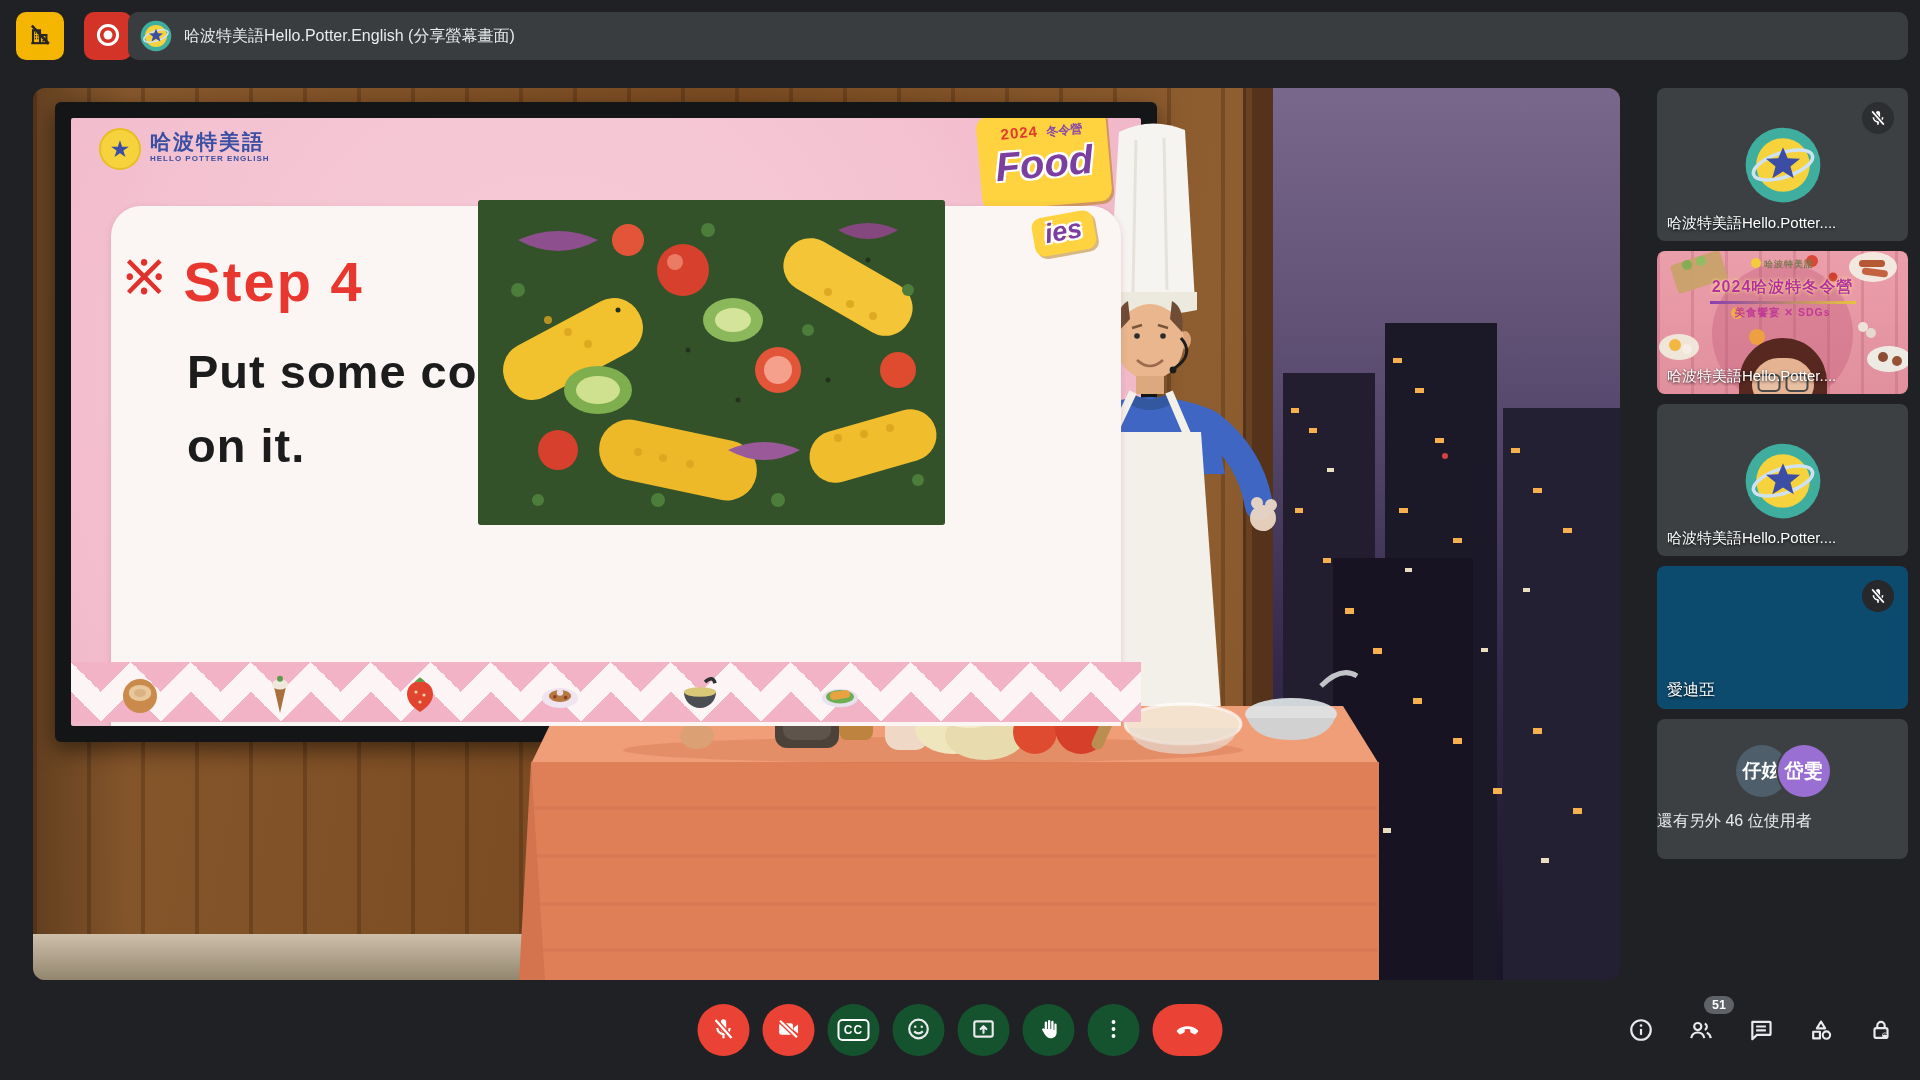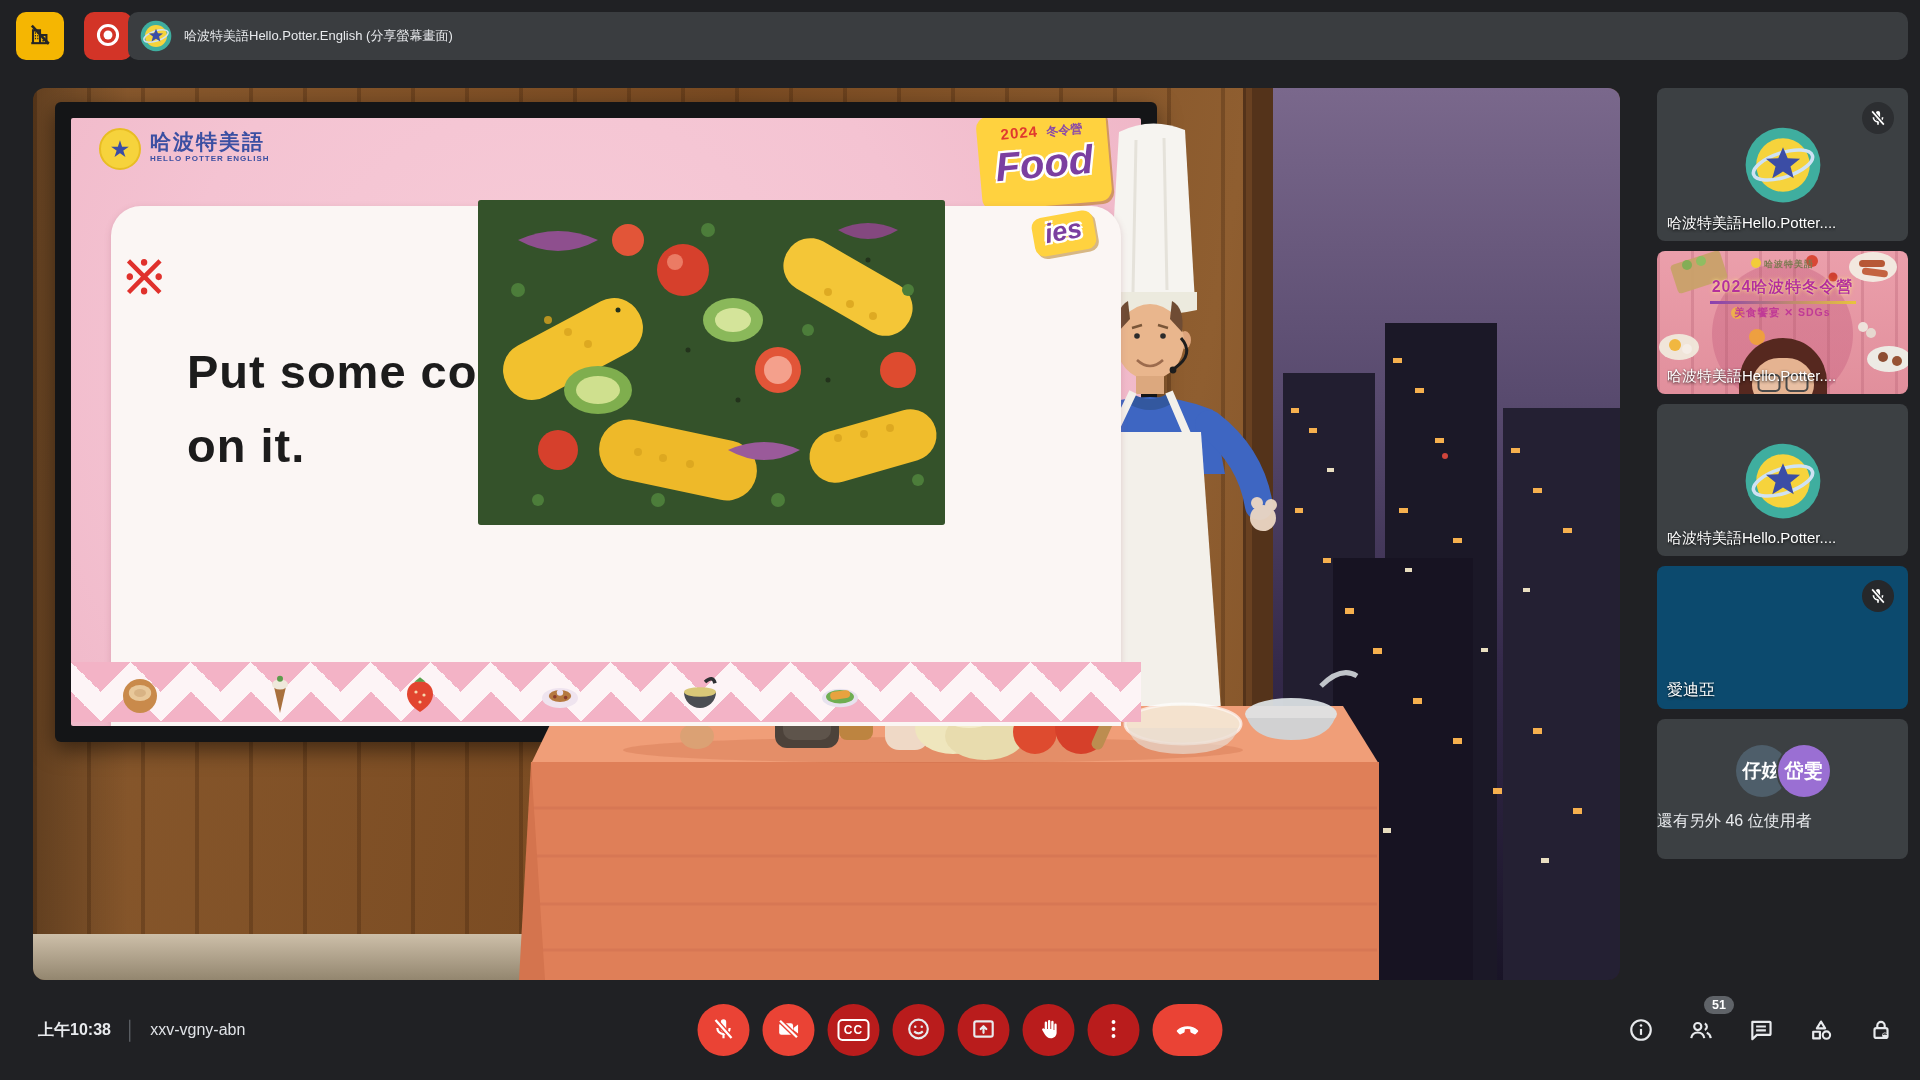--- a/index.html
+++ b/index.html
@@ -8,21 +8,21 @@
 
   
   .topbar{position:absolute;left:0;top:0;width:100%;height:72px;background:#202124;}
   .ext-btn{position:absolute;top:12px;width:48px;height:48px;border-radius:10px;border:none;
            display:flex;align-items:center;justify-content:center;cursor:pointer;padding:0;}
   .ext-yellow{left:16px;background:#f5b602;}
   .ext-red{left:84px;background:#d33427;}
   .share-chip{position:absolute;left:128px;right:12px;top:12px;height:48px;background:#3a3d40;
               border-radius:10px;display:flex;align-items:center;gap:12px;padding-left:12px;}
   .chip-avatar{width:32px;height:32px;flex:0 0 32px;}
-  .chip-label{font-size:13px;color:#e8eaed;white-space:nowrap;overflow:hidden;}
+  .chip-label{font-size:16px;color:#e8eaed;white-space:nowrap;overflow:hidden;}
 
   
   .video{position:absolute;left:33px;top:88px;width:1587px;height:892px;border-radius:12px;overflow:hidden;
     background:
       linear-gradient(90deg, rgba(0,0,0,.28), rgba(0,0,0,0) 6%, rgba(0,0,0,0) 93%, rgba(0,0,0,.25)),
       repeating-linear-gradient(90deg, rgba(56,28,8,.28) 0 4px, rgba(0,0,0,0) 4px 54px),
       linear-gradient(100deg,#8a5a2e 0%,#7a4b22 40%,#8f5e30 70%,#6b3f1c 100%);}
   .tv{position:absolute;left:22px;top:14px;width:1102px;height:640px;background:#141517;border-radius:6px;
       padding:16px;box-sizing:border-box;box-shadow:0 8px 22px rgba(0,0,0,.5);}
   .slide{position:relative;width:100%;height:100%;overflow:hidden;border-radius:2px;
@@ -96,21 +96,21 @@
   .da.purple{background:#9a6fd3;margin-left:-10px;box-shadow:0 0 0 2px #3c4043;}
   .overflow-label{position:absolute;left:0;right:0;top:92px;font-size:16px;color:#e8eaed;}
 
   
   .bottombar{position:absolute;left:0;top:980px;width:100%;height:100px;background:#202124;}
   .meet-meta{position:absolute;left:38px;top:0;height:100px;display:flex;align-items:center;gap:14px;}
   .meta-time{font-size:16px;color:#e8eaed;font-weight:bold;}
   .meta-sep{color:#5f6368;font-size:18px;}
   .meta-code{font-size:16px;color:#dfe2e6;}
   .controls{position:absolute;left:50%;top:50%;transform:translate(-50%,-50%);display:flex;gap:13px;align-items:center;}
-  .ctl{width:52px;height:52px;border-radius:50%;background:#b91c1c;border:none;display:flex;
+  .ctl{width:52px;height:52px;border-radius:50%;background:#14532d;border:none;display:flex;
        align-items:center;justify-content:center;cursor:pointer;padding:0;}
   .ctl.red{background:#ea4335;}
   .ctl.end{width:70px;border-radius:26px;}
   .ctl svg{width:26px;height:26px;}
   .cc-box{display:inline-block;border:2.5px solid #fff;border-radius:5px;font-size:12px;font-weight:bold;
       color:#fff;padding:2px 4px;letter-spacing:1px;}
   .panel-btns{position:absolute;right:26px;top:0;height:100px;display:flex;align-items:center;gap:34px;}
   .pbtn{position:relative;width:26px;height:26px;background:none;border:none;padding:0;cursor:pointer;}
   .pbtn svg{width:26px;height:26px;display:block;}
   .count-badge{position:absolute;top:-21px;right:-20px;background:#5f6368;color:#fff;border-radius:12px;
@@ -171,20 +171,21 @@
           <div>
             <span class="yr">2024</span>
             <span class="yl">冬令營</span>
           </div>
           <div class="word">Food</div>
         </div>
 
         <div class="card">
           <div class="step-head">
             <span class="step-marker">※</span>
+            <span class="step-title">Step 4</span>
           </div>
           <div class="step-line1">Put some corn</div>
           <div class="step-line2">on it.</div>
 
           <div class="salad">
             <svg viewBox="0 0 467 325" width="467" height="325">
               <rect width="467" height="325" fill="#3a5a2e"></rect>
               <rect width="467" height="325" fill="#2c4523" opacity=".35"></rect>
               <g>
                 <rect x="20" y="120" width="150" height="58" rx="28" fill="#f2c12e" transform="rotate(-28 95 149)"></rect>
@@ -550,25 +551,20 @@
     <div class="tile" style="top:631px;height:140px">
       <div class="dual">
         <span class="da slate">仔妶</span>
         <span class="da purple">岱雯</span>
       </div>
       <div class="overflow-label">還有另外 46 位使用者</div>
     </div>
   </aside>
 
   <footer class="bottombar">
-    <div class="meet-meta">
-      <span class="meta-time">上午10:38</span>
-      <span class="meta-sep">│</span>
-      <span class="meta-code">xxv-vgny-abn</span>
-    </div>
 
     <div class="controls">
       <button class="ctl red">
         <span>
           <svg viewBox="0 0 24 24" width="26" height="26">
             <rect x="9.5" y="3" width="5" height="11.5" rx="2.5" fill="#fff"></rect>
             <path d="M6.3 11a5.7 5.7 0 0 0 11.4 0" stroke="#fff" stroke-width="2" fill="none"></path>
             <path d="M12 16.7V20.5" stroke="#fff" stroke-width="2"></path>
             <line x1="4.6" y1="3.6" x2="19.4" y2="20.4" stroke="#ea4335" stroke-width="4.6"></line>
             <line x1="4.6" y1="3.6" x2="19.4" y2="20.4" stroke="#fff" stroke-width="2.1"></line>

